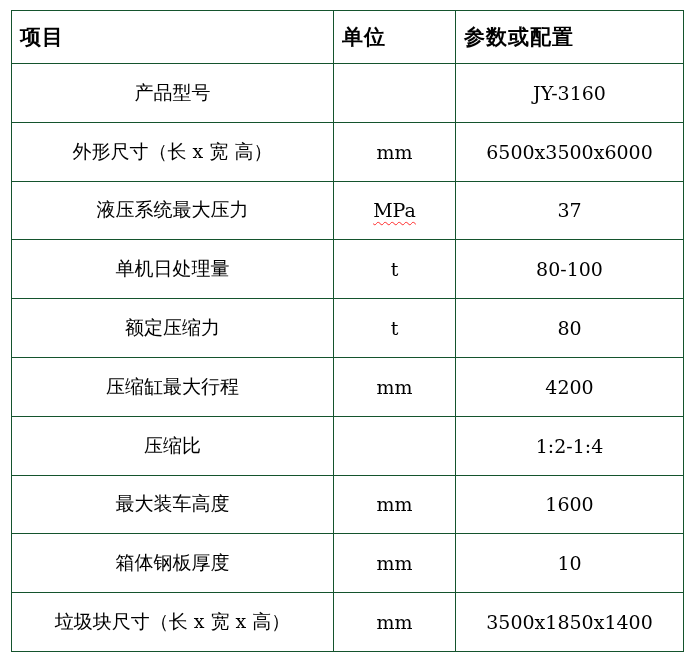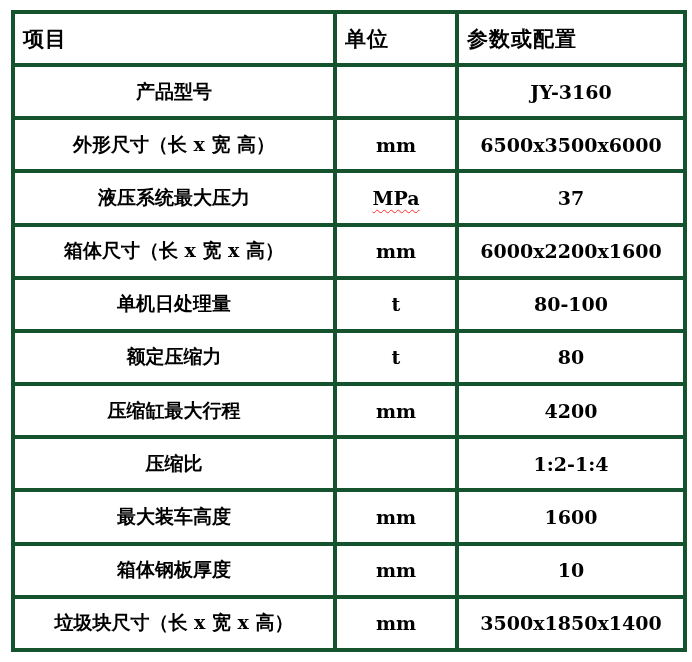--- a/index.html
+++ b/index.html
@@ -23,41 +23,41 @@
     left: 11px;
     top: 10px;
     width: 672px;
     height: 642px;
     border-collapse: collapse;
     table-layout: fixed;
     background: #ffffff;
   }
   table.spec-table th,
   table.spec-table td {
-    border: 4px solid #14532d;
+    border: 1px solid #14532d;
     overflow: hidden;
     white-space: nowrap;
   }
   table.spec-table thead tr {
     height: 53px;
   }
   table.spec-table tbody tr {
     height: 45px;
   }
   th.hdr {
     font-size: 21px;
     font-weight: bold;
     text-align: left;
     padding: 0 0 0 8px;
     vertical-align: middle;
     letter-spacing: 1px;
   }
   td.cell {
     font-size: 19px;
-    font-weight: bold;
+    font-weight: normal;
     text-align: center;
     vertical-align: middle;
     padding: 0 4px;
   }
   .col-item  { width: 322px; }
   .col-unit  { width: 122px; }
   .col-value { width: 228px; }
   .spellcheck-wavy {
     text-decoration-line: underline;
     text-decoration-style: wavy;
@@ -94,25 +94,20 @@
           <td class="cell">外形尺寸（长 x 宽 高）</td>
           <td class="cell"><span>mm</span></td>
           <td class="cell">6500x3500x6000</td>
         </tr>
         <tr>
           <td class="cell">液压系统最大压力</td>
           <td class="cell"><span class="spellcheck-wavy">MPa</span></td>
           <td class="cell">37</td>
         </tr>
         <tr>
-          <td class="cell">箱体尺寸（长 x 宽 x 高）</td>
-          <td class="cell"><span>mm</span></td>
-          <td class="cell">6000x2200x1600</td>
-        </tr>
-        <tr>
           <td class="cell">单机日处理量</td>
           <td class="cell"><span>t</span></td>
           <td class="cell">80-100</td>
         </tr>
         <tr>
           <td class="cell">额定压缩力</td>
           <td class="cell"><span>t</span></td>
           <td class="cell">80</td>
         </tr>
         <tr>

